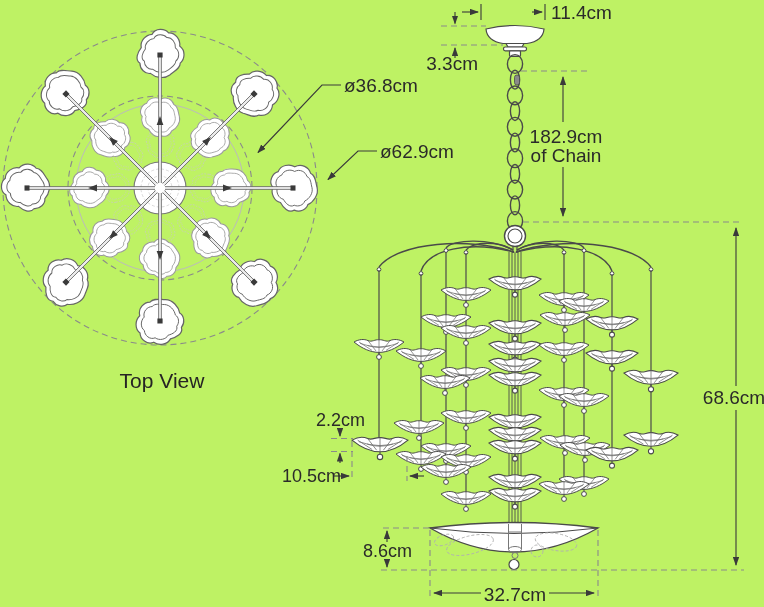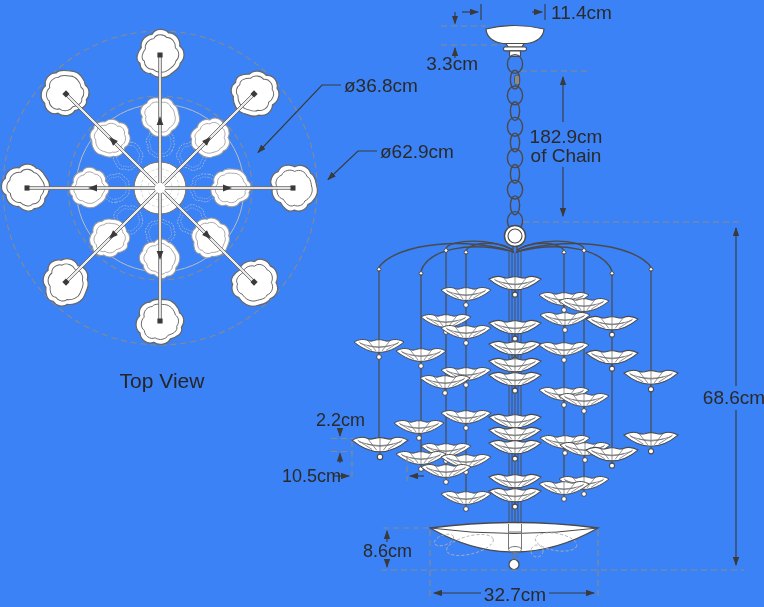--- a/index.html
+++ b/index.html
@@ -1,16 +1,16 @@
 <!DOCTYPE html>
 <html><head>
 <meta charset="utf-8">
 <style>
   html,body{margin:0;padding:0;background:#fff;}
-  .stage{width:764px;height:607px;position:relative;background:#3b82f6;overflow:hidden;}
+  .stage{width:764px;height:607px;position:relative;background:#bef264;overflow:hidden;}
   svg{display:block;}
   text{font-family:"Liberation Sans","DejaVu Sans",sans-serif;fill:#2b2a2a;}
   .dim-label{font-size:19px;}
   .dim-label-sm{font-size:18px;}
   .caption{font-size:21px;fill:#262424;}
   .dashline{stroke:#8a8a8a;stroke-width:1.1;stroke-dasharray:6 4;fill:none;}
   .stub{stroke:#3a3a3a;stroke-width:1.1;fill:none;}
   .tick{stroke:#3a3a3a;stroke-width:1.1;}
   .leader{stroke:#3a3a3a;stroke-width:1.1;fill:none;}
   .drawline{stroke:#4a4a4a;fill:none;}

